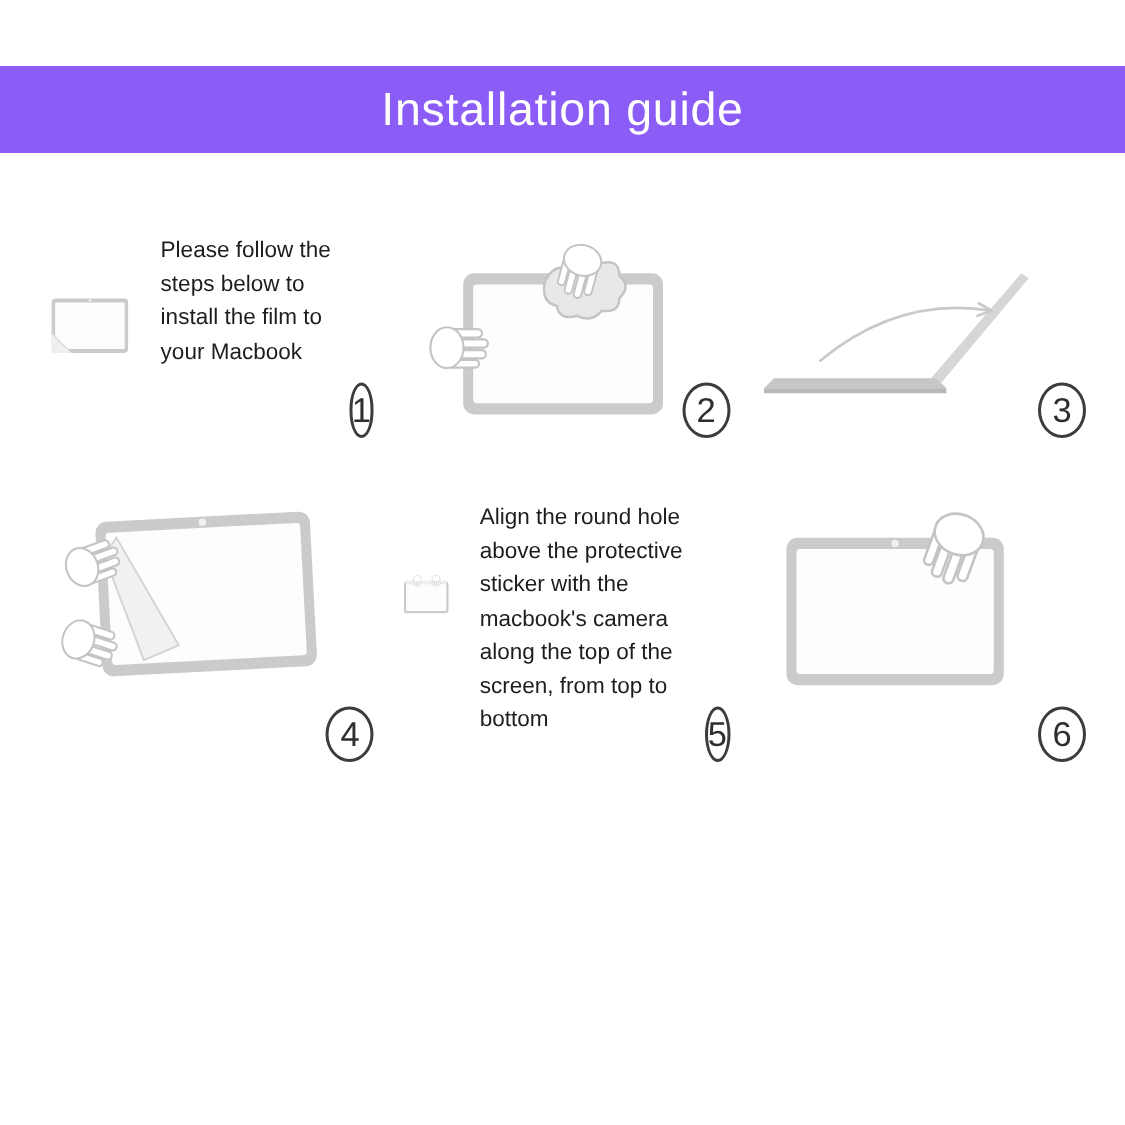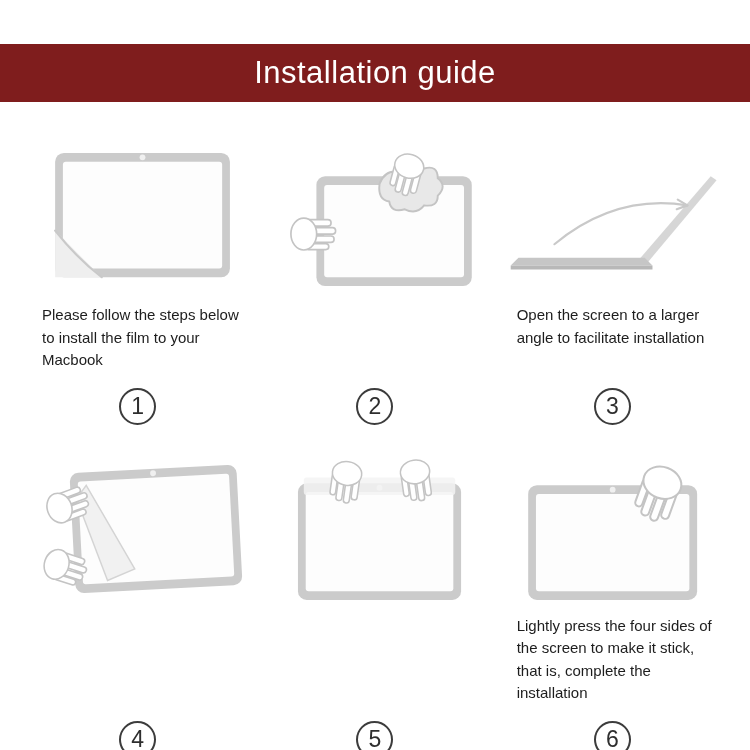--- a/index.html
+++ b/index.html
@@ -5,37 +5,37 @@
   * { margin: 0; padding: 0; box-sizing: border-box; }
   html, body {
     width: 750px; height: 750px;
     background: #ffffff;
     font-family: "Liberation Sans", sans-serif;
     overflow: hidden;
   }
   .banner {
     margin-top: 44px;
     height: 58px;
-    background: #7f1d1d;
+    background: #8b5cf6;
     display: flex; align-items: center; justify-content: center;
   }
   .banner h1 {
     color: #ffffff;
     font-size: 31px;
     font-weight: 400;
     letter-spacing: 0.5px;
   }
   .steps {
     display: grid;
     grid-template-columns: repeat(3, 1fr);
     column-gap: 14px;
     row-gap: 30px;
     padding: 42px 26px 0 26px;
   }
-  .step { display: flex; flex-direction: column; }
+  .step { display: flex; flex-direction: row; }
   .illo {
     height: 148px;
     display: flex; align-items: flex-end; justify-content: center;
   }
   .illo svg { width: 100%; height: 100%; }
   .caption {
     margin: 12px 4px 16px 16px;
     max-width: 200px;
     font-size: 15px;
     line-height: 1.5;
@@ -113,21 +113,20 @@
   <section class="step">
     <div class="illo">
       <svg viewBox="0 0 230 150" aria-hidden="true">
         <path d="M142 118 L216 32 L222 36 L150 122 Z" fill="#d6d6d6"></path>
         <path d="M18 116 L148 116 L156 124 L10 124 Z" fill="#c6c6c6"></path>
         <path d="M10 124 L156 124 L156 128 L10 128 Z" fill="#b8b8b8"></path>
         <path class="line" d="M55 102 Q118 50 192 62" stroke="#d2d2d2"></path>
         <path class="line" d="M192 62 l-10 -6 M192 62 l-11 4" stroke="#d2d2d2"></path>
       </svg>
     </div>
-    <p class="caption">Open the screen to a larger angle to facilitate installation</p>
     <div class="badge">
       <span>3</span>
     </div>
   </section>
 
   <section class="step">
     <div class="illo">
       <svg viewBox="0 0 230 150" aria-hidden="true">
         <g transform="rotate(-3 115 78)">
           <rect class="bezel" x="48" y="14" width="172" height="124" rx="9"></rect>
@@ -172,39 +171,39 @@
         </g>
         <g class="hand" transform="translate(158 16) rotate(172) scale(0.72)">
           <rect x="-17" y="-36" width="8.5" height="34" rx="4.2"></rect>
           <rect x="-6.5" y="-42" width="8.5" height="40" rx="4.2"></rect>
           <rect x="4.5" y="-40" width="8.5" height="38" rx="4.2"></rect>
           <rect x="14.5" y="-33" width="8" height="31" rx="4"></rect>
           <ellipse cx="2" cy="0" rx="21" ry="17"></ellipse>
         </g>
       </svg>
     </div>
+    <p class="caption">Align the round hole above the protective sticker with the macbook's camera along the top of the screen, from top to bottom</p>
     <div class="badge">
       <span>5</span>
     </div>
   </section>
 
   <section class="step">
     <div class="illo">
       <svg viewBox="0 0 230 150" aria-hidden="true">
         <rect class="bezel" x="28" y="30" width="174" height="118" rx="9"></rect>
         <rect class="screen" x="36" y="39" width="158" height="100" rx="3"></rect>
         <circle class="cam" cx="115" cy="34.5" r="3"></circle>
         <g class="hand" transform="translate(168 28) rotate(200) scale(0.95)">
           <rect x="-17" y="-36" width="8.5" height="34" rx="4.2"></rect>
           <rect x="-6.5" y="-42" width="8.5" height="40" rx="4.2"></rect>
           <rect x="4.5" y="-40" width="8.5" height="38" rx="4.2"></rect>
           <rect x="14.5" y="-33" width="8" height="31" rx="4"></rect>
           <ellipse cx="2" cy="0" rx="21" ry="17"></ellipse>
         </g>
       </svg>
     </div>
-    <p class="caption">Lightly press the four sides of the screen to make it stick, that is, complete the installation</p>
     <div class="badge">
       <span>6</span>
     </div>
   </section>
 
 </main>
 
 </body></html>

